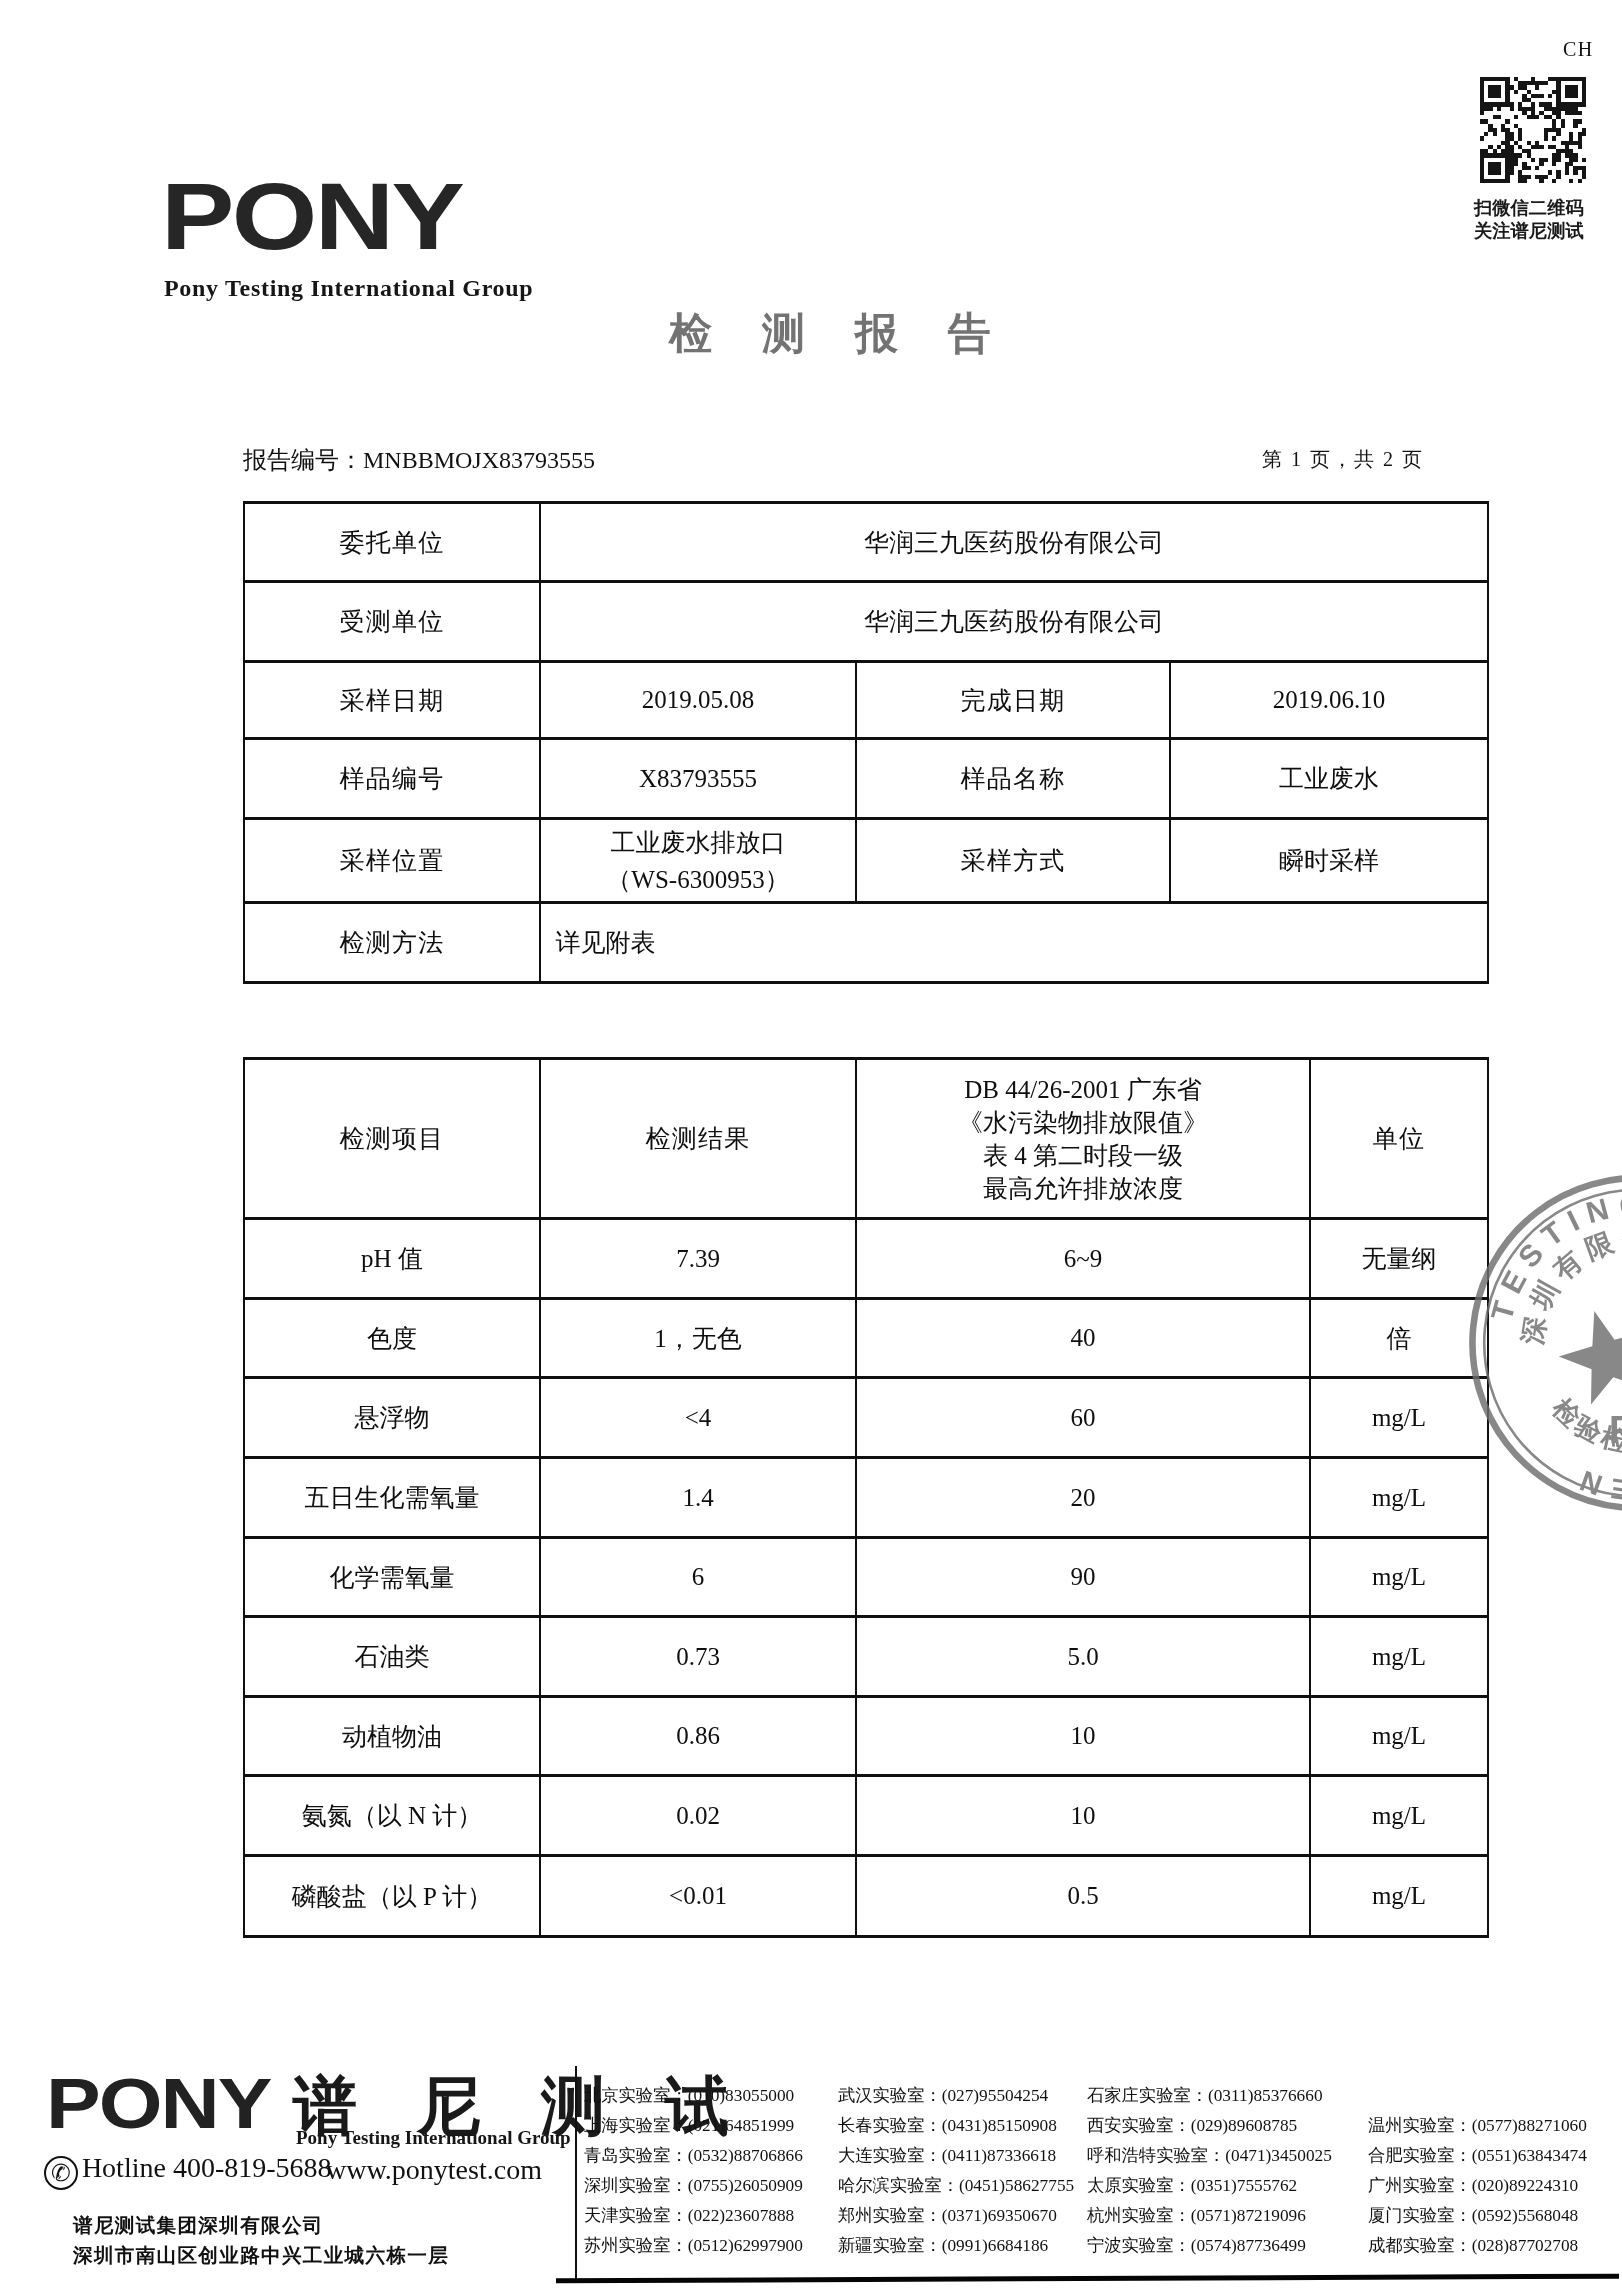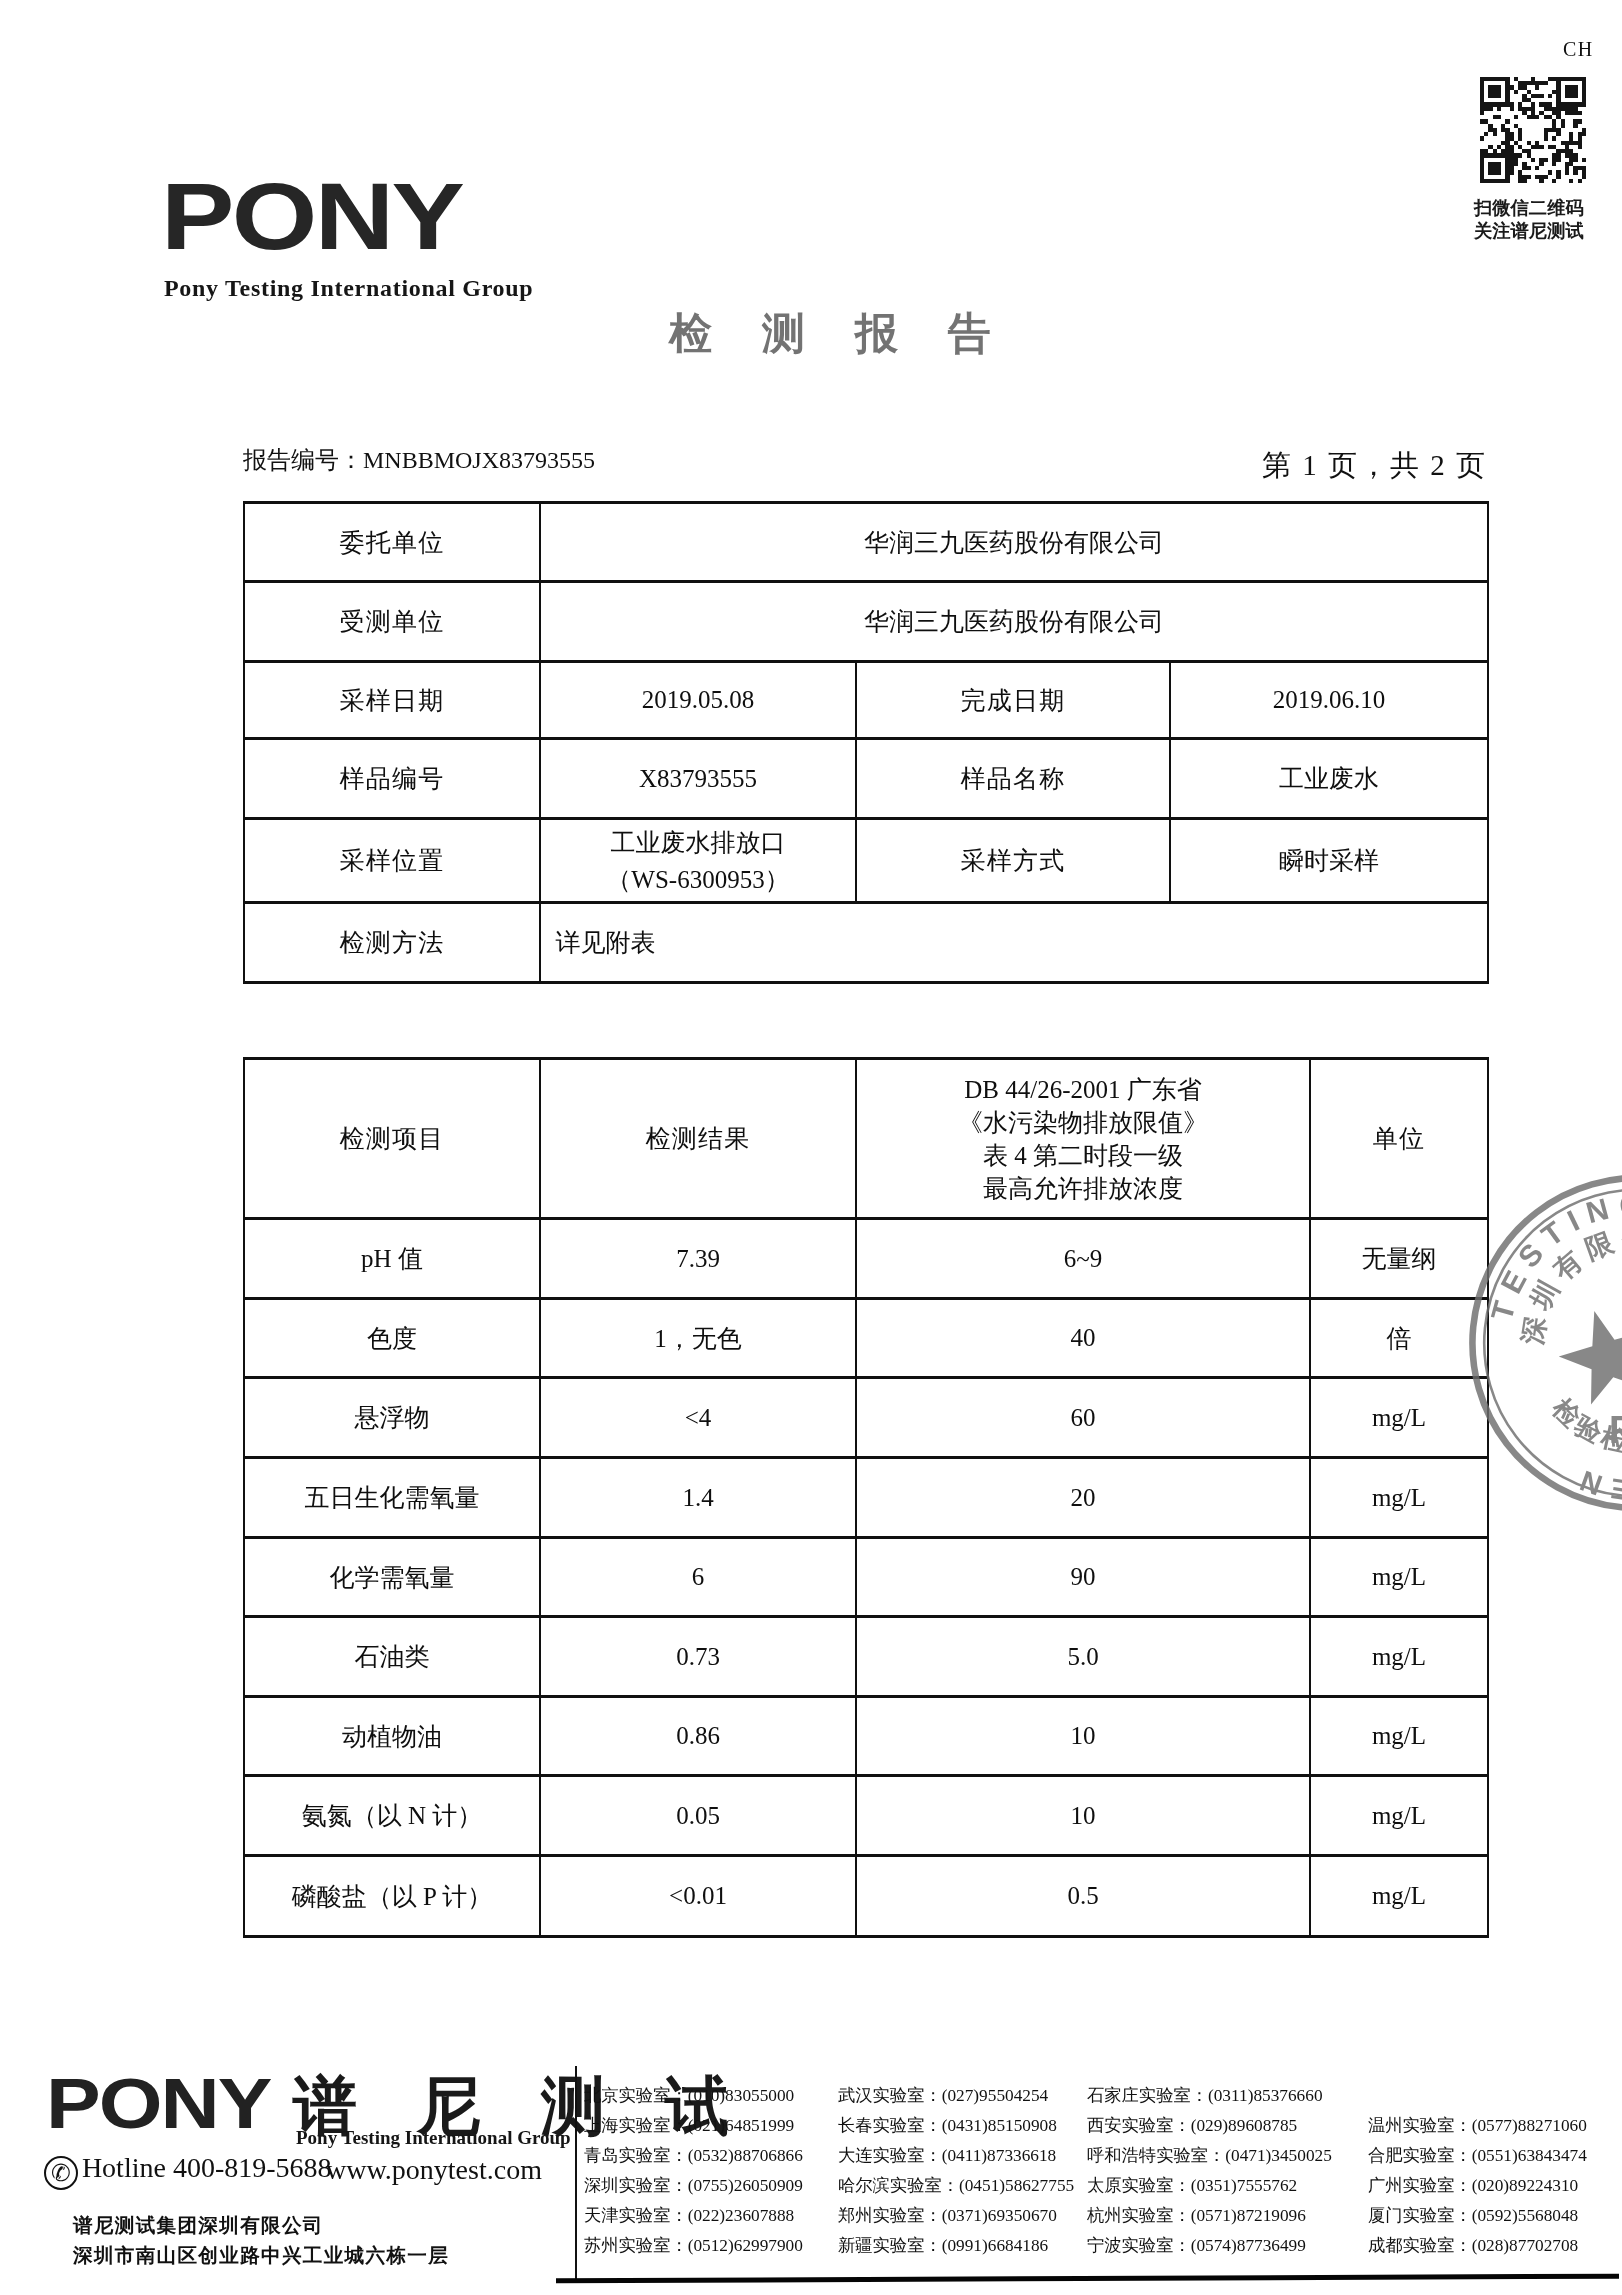--- a/index.html
+++ b/index.html
@@ -13,21 +13,21 @@
 
   
   .brand-logo {
     left:161px; top:169px; font-family:"Liberation Sans","DejaVu Sans",sans-serif;
     font-weight:bold; font-size:110px; line-height:1; letter-spacing:-2.6px;
     transform:scaleY(.86); transform-origin:top left; color:#262626;
   }
   .brand-sub { left:164px; top:275px; font-size:24px; font-weight:bold; letter-spacing:0.7px; color:#161616; }
   .doc-title { left:669px; top:305px; font-size:43px; font-weight:bold; letter-spacing:19.6px; color:#737373; white-space:nowrap; }
   .report-line { left:243px; top:444px; font-size:24px; white-space:nowrap; }
-  .page-ind { left:1262px; top:446px; font-size:29px; letter-spacing:2px; white-space:nowrap; }
+  .page-ind { left:1262px; top:446px; font-size:20px; letter-spacing:2px; white-space:nowrap; }
 
   .qr-corner { left:1563px; top:38px; font-size:20px; letter-spacing:1.3px; }
   .qr-box { left:1480px; top:77px; width:106px; height:106px; display:grid;
             grid-template-columns:repeat(25,1fr); grid-auto-rows:1fr; background:#fff; }
   .qr-box span.d { background:#151515; }
   .qr-cap { left:1474px; top:196px; font-size:18.3px; font-weight:bold; line-height:23px;
             font-family:"Liberation Sans","DejaVu Sans",sans-serif; color:#1a1a1a; }
 
   
   .tbl { border-collapse:collapse; table-layout:fixed; }
@@ -810,21 +810,21 @@
       <td>mg/L</td>
     </tr>
     <tr style="height:79px">
       <td>动植物油</td>
       <td>0.86</td>
       <td>10</td>
       <td>mg/L</td>
     </tr>
     <tr style="height:80px">
       <td>氨氮（以 N 计）</td>
-      <td>0.05</td>
+      <td>0.02</td>
       <td>10</td>
       <td>mg/L</td>
     </tr>
     <tr style="height:81px">
       <td>磷酸盐（以 P 计）</td>
       <td>&lt;0.01</td>
       <td>0.5</td>
       <td>mg/L</td>
     </tr>
   </tbody>

